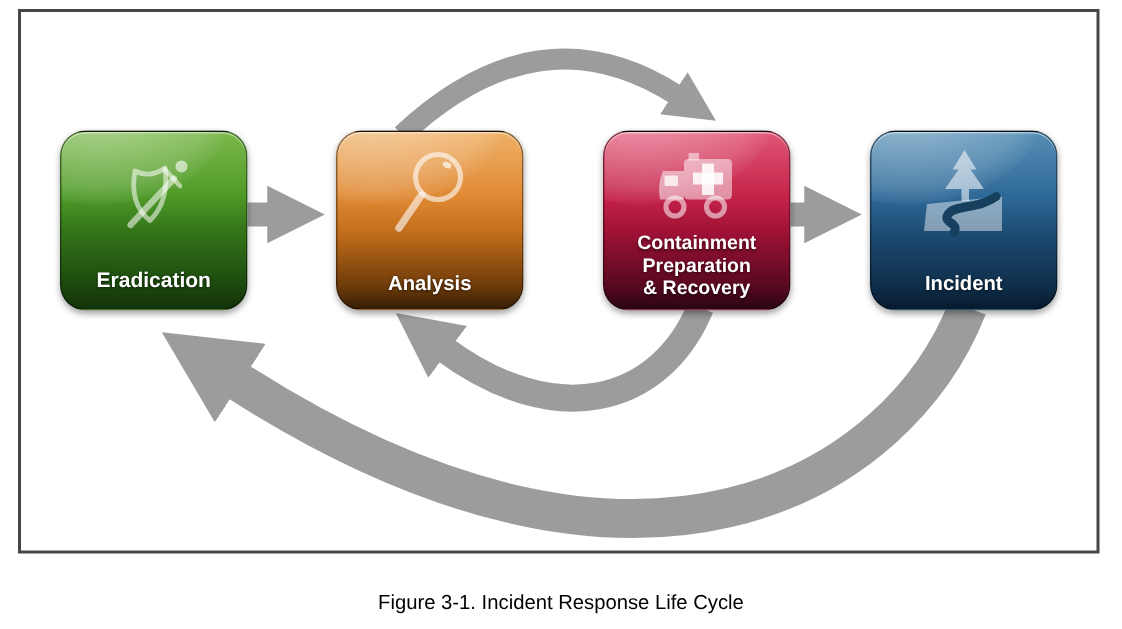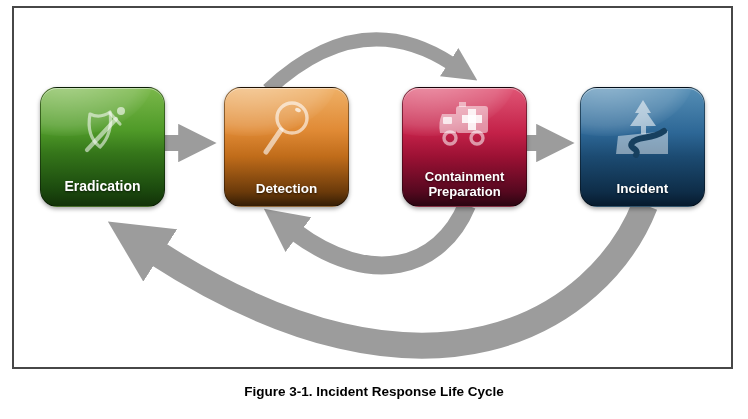--- a/index.html
+++ b/index.html
@@ -31,22 +31,22 @@
   .stage-green .icon{top:10px;}
   .stage .label{
     position:absolute;left:0;right:0;bottom:9px;text-align:center;color:#ffffff;
     font-weight:bold;font-size:13.5px;line-height:1.15;
     text-shadow:0 1px 2px rgba(0,0,0,0.6);
   }
   .stage-green .label{font-size:14px;bottom:12px;}
   .stage-red .label{bottom:6px;font-size:13px;}
   .label span{display:block;}
   .caption{
-    position:absolute;left:0;right:0;top:384px;text-align:center;
-    font-size:13.5px;font-weight:bold;color:#000000;z-index:2;
+    position:absolute;left:0;right:0;top:394px;text-align:center;
+    font-size:13.5px;font-weight:normal;color:#000000;z-index:2;
   }
 </style>
 </head>
 <body>
 
 <div class="figure-frame"></div>
 
 <svg class="arrow-layer" width="748" height="419" viewBox="0 0 748 419">
   <defs>
     <marker id="ah" viewBox="0 0 10 10" refX="1" refY="5" markerWidth="2.4" markerHeight="2.4" orient="auto" markerUnits="strokeWidth">
@@ -78,40 +78,41 @@
 
 <div class="stage stage-orange">
   <div class="icon">
     <svg width="66" height="62" viewBox="0 0 66 62">
       <circle cx="38" cy="22" r="15" stroke="rgba(255,255,255,0.6)" stroke-width="3.4" fill="none"></circle>
       <ellipse cx="44" cy="14" rx="3" ry="2" fill="rgba(255,255,255,0.7)" transform="rotate(25 44 14)"></ellipse>
       <path d="M 27 34 L 12 56" stroke="rgba(255,255,255,0.6)" stroke-width="5" stroke-linecap="round"></path>
     </svg>
   </div>
   <div class="label">
-    <span>Detection</span>
+    <span>Analysis</span>
   </div>
 </div>
 
 <div class="stage stage-red">
   <div class="icon">
     <svg width="66" height="56" viewBox="0 0 66 56">
       <rect x="27" y="6" width="7" height="5" fill="rgba(255,255,255,0.5)"></rect>
       <rect x="24" y="10" width="32" height="27" rx="3" fill="rgba(255,255,255,0.5)"></rect>
       <path d="M 10 18 L 24 18 L 24 37 L 8 37 Q 6 27 10 18 Z" fill="rgba(255,255,255,0.5)"></path>
       <rect x="11" y="21" width="9" height="7" rx="1" fill="rgba(255,255,255,0.75)"></rect>
       <rect x="36" y="13" width="8" height="21" fill="rgba(255,255,255,0.85)"></rect>
       <rect x="30" y="19" width="20" height="8" fill="rgba(255,255,255,0.85)"></rect>
       <circle cx="18" cy="42" r="6" stroke="rgba(255,255,255,0.55)" stroke-width="3.4" fill="none"></circle>
       <circle cx="45" cy="42" r="6" stroke="rgba(255,255,255,0.55)" stroke-width="3.4" fill="none"></circle>
     </svg>
   </div>
   <div class="label">
     <span>Containment</span>
     <span>Preparation</span>
+    <span>&amp; Recovery</span>
   </div>
 </div>
 
 <div class="stage stage-blue">
   <div class="icon">
     <svg width="66" height="62" viewBox="0 0 66 62">
       <path d="M 33 4 L 41 17 L 37 17 L 46 30 L 20 30 L 29 17 L 25 17 Z" fill="rgba(255,255,255,0.55)"></path>
       <rect x="31" y="30" width="5" height="8" fill="rgba(255,255,255,0.55)"></rect>
       <path d="M 8 40 L 58 35 L 58 58 L 6 58 Z" fill="rgba(255,255,255,0.45)"></path>
       <path d="M 54 35 C 42 44 26 40 22 47 C 18 53 30 52 26 59" stroke="#17405f" stroke-width="6" fill="none" stroke-linecap="round"></path>

